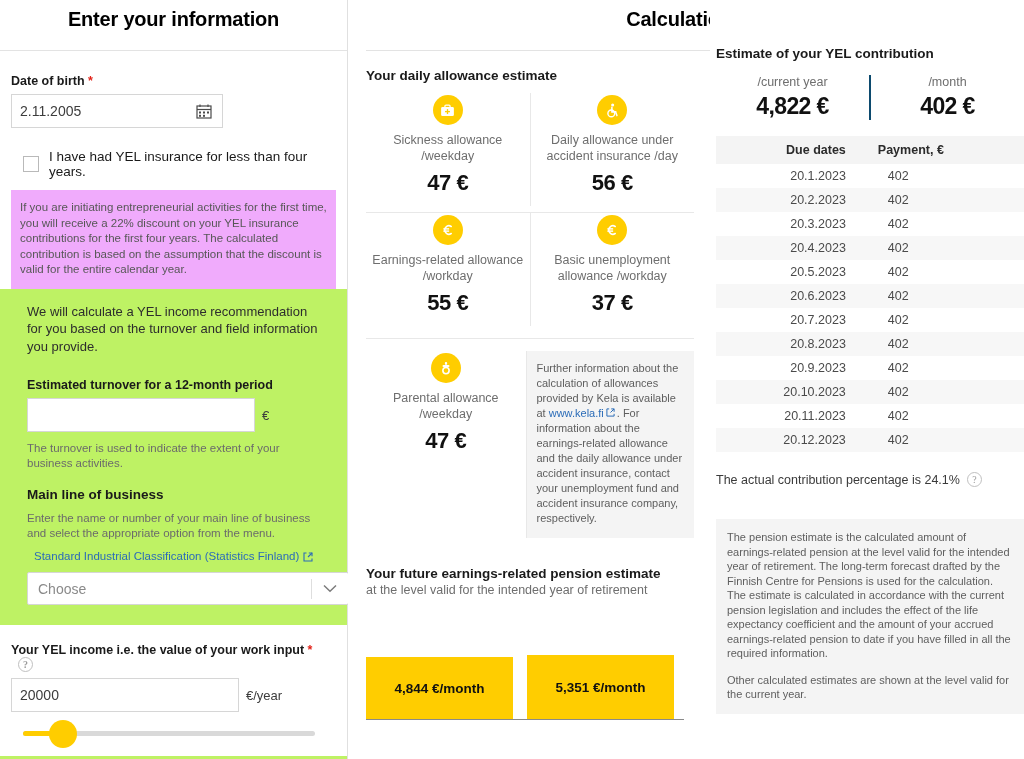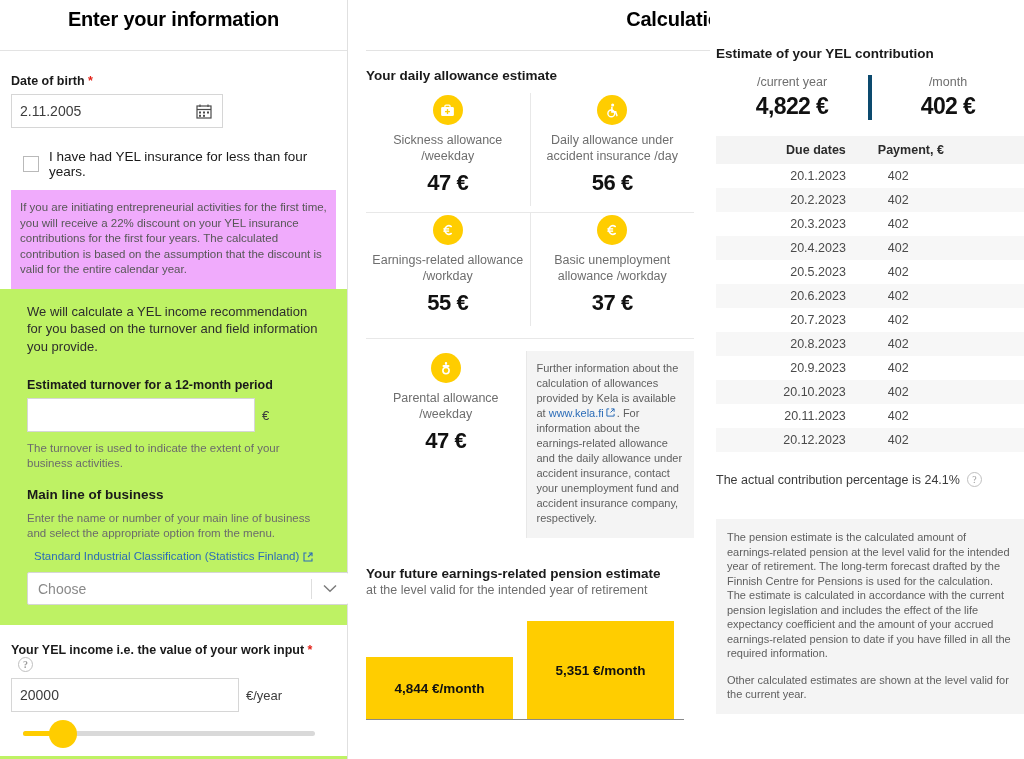--- a/index.html
+++ b/index.html
@@ -167,21 +167,21 @@
     width: 147px;
   }
   .baseline { border-top: 1px solid #8a8a8a; margin-top: 0; width: 318px; }
 
   
   .right-col { width: 314px; height: 759px; background: #fff; position: relative; }
   .right-inner { padding: 0 0 0 6px; }
   .r-title { font-size: 13.5px; font-weight: bold; color: #1a1a1a; margin-top: 17px; }
   .sum-row { display: flex; margin-top: 14px; }
   .sum-cell { flex: 1; text-align: center; }
-  .sum-cell + .sum-cell { border-left: 4px solid #0c4a6e; }
+  .sum-cell + .sum-cell { border-left: 2px solid #0c4a6e; }
   .sum-lab { font-size: 12.5px; color: #6e6e6e; }
   .sum-val { font-size: 23px; font-weight: bold; color: #111; margin-top: 4px; letter-spacing: -0.6px;}
 
   table.due {
     width: 308px; border-collapse: collapse; margin-top: 16px;
     font-size: 12.5px;
   }
   table.due th {
     background: #f4f4f4; color: #2b2b2b; font-weight: bold;
     padding: 7px 0; font-size: 12.5px;
@@ -386,21 +386,21 @@
         </div>
       </div>
 
       <div class="pension-block">
         <div class="pension-title">Your future earnings-related pension estimate</div>
         <div class="pension-sub">at the level valid for the intended year of retirement</div>
         <div class="bars">
           <div class="bar" style="height:62px">
             <span>4,844 €/month</span>
           </div>
-          <div class="bar" style="height:98px">
+          <div class="bar" style="height:64px">
             <span>5,351 €/month</span>
           </div>
         </div>
         <div class="baseline"></div>
       </div>
     </div>
   </div>
 
   <div class="right-col">
     <div style="height:40px"></div>

